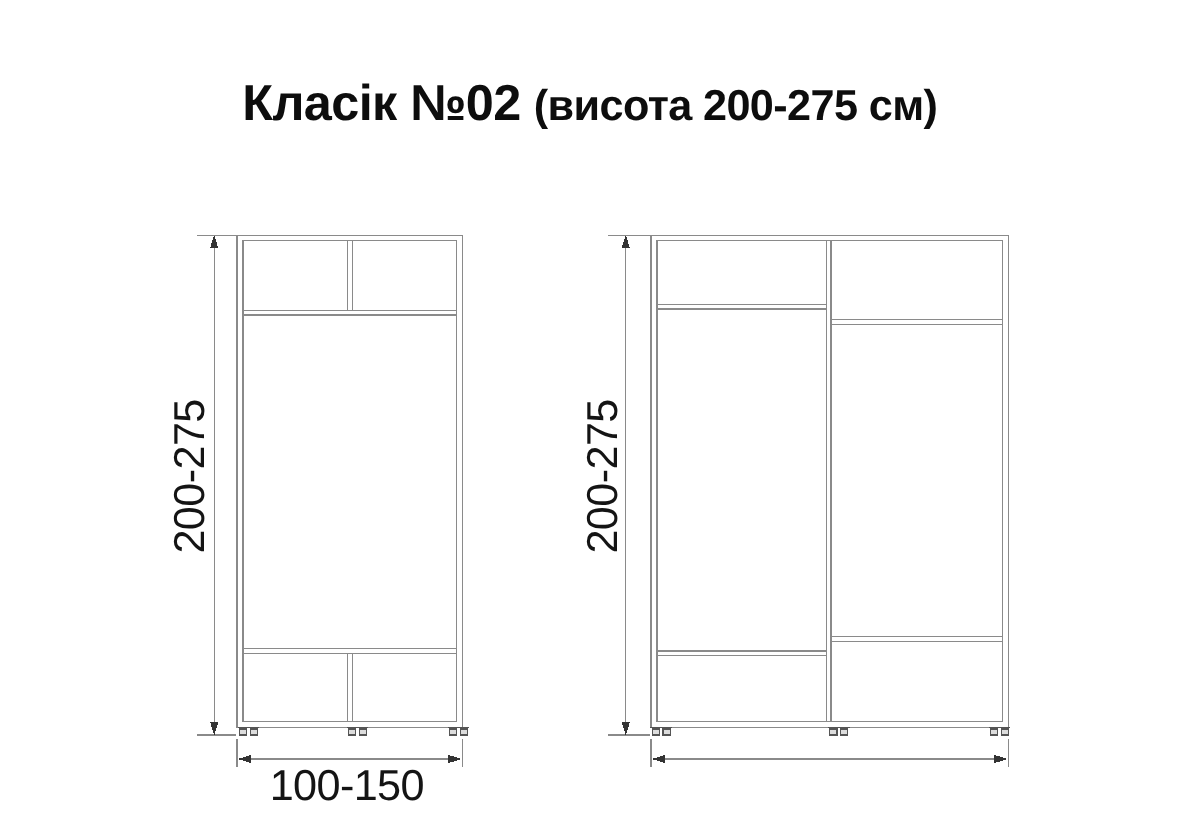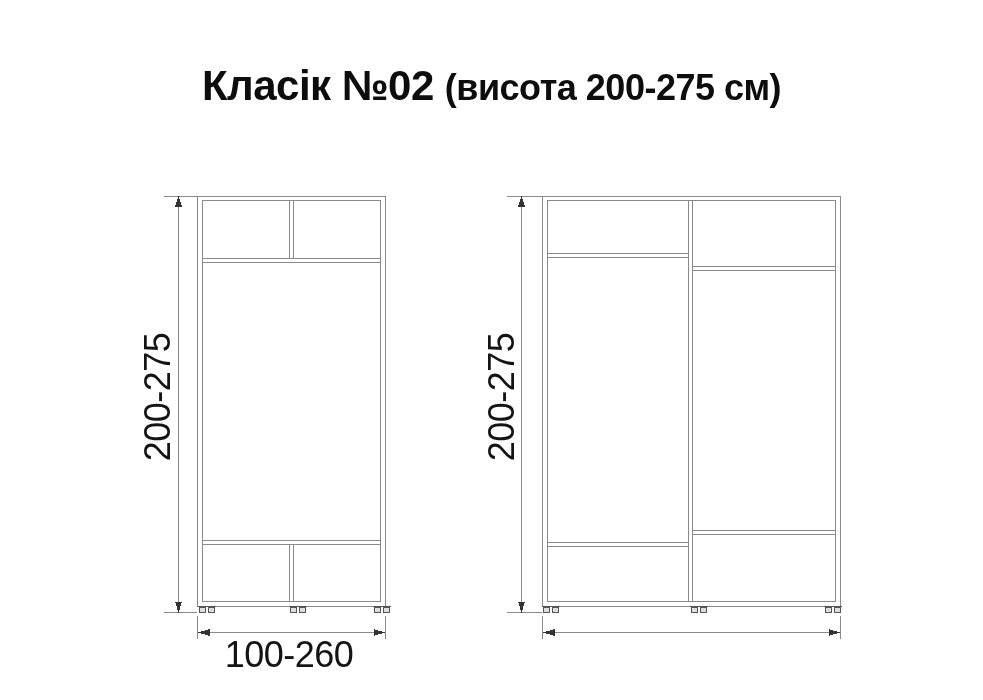--- a/index.html
+++ b/index.html
@@ -202,18 +202,18 @@
         <line x1="542.5" y1="576" x2="542.5" y2="599"></line>
         <line x1="840.5" y1="576" x2="840.5" y2="599"></line>
         <line x1="545" y1="592.5" x2="838" y2="592.5"></line>
         <polygon points="543,592.5 554.5,589 554.5,596" fill="#333333" stroke="none"></polygon>
         <polygon points="840,592.5 828.5,589 828.5,596" fill="#333333" stroke="none"></polygon>
       </g>
     </svg>
 
     <div class="dim-label vertical vlabel-left">200-275</div>
 
-    <div class="dim-label horizontal hlabel-left">100-260</div>
+    <div class="dim-label horizontal hlabel-left">100-150</div>
 
     <div class="dim-label vertical vlabel-right">200-275</div>
 
   </div>
 </div>
 
 </body></html>

